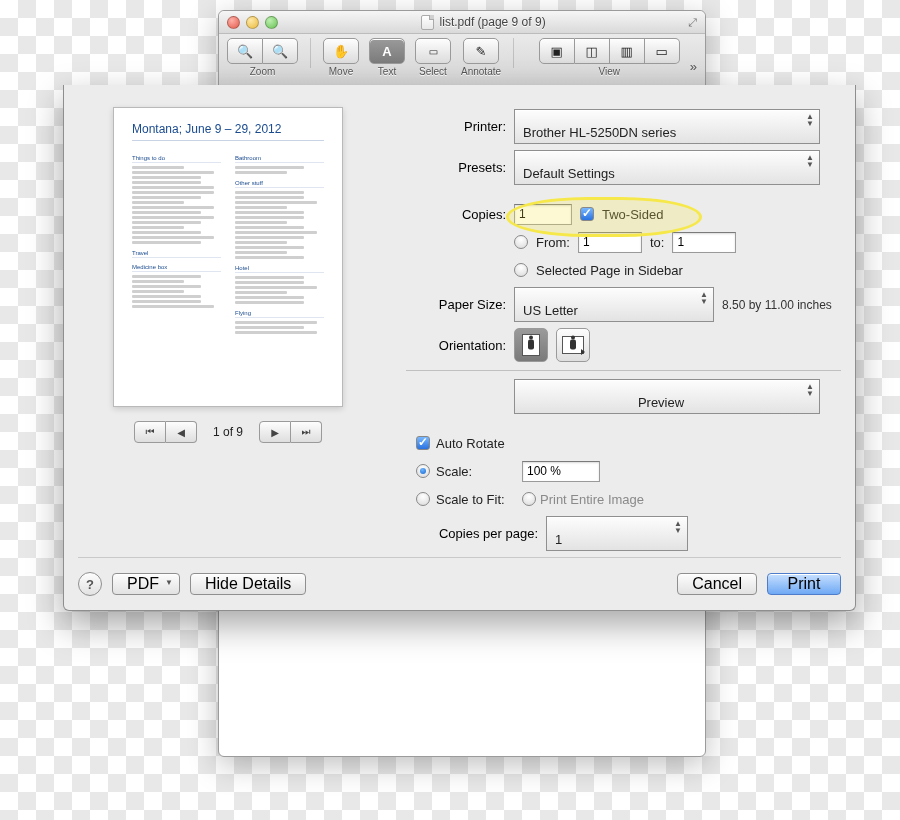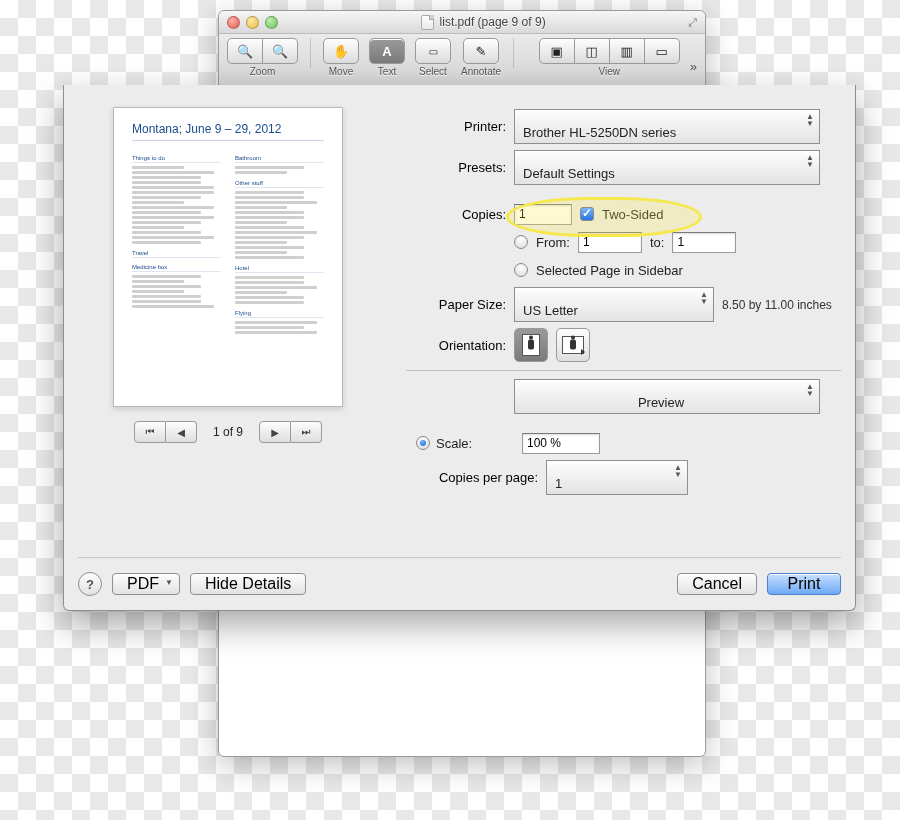--- a/index.html
+++ b/index.html
@@ -357,28 +357,40 @@
         <div class="form-body">
           <div class="popup" style="width:276px;text-align:center;justify-content:center">
             <span>Preview</span>
             <span class="arrows">▲<br>▼</span>
           </div>
         </div>
       </div>
 
       <div style="height:6px"></div>
 
+      <div class="form-row">
+        <div style="width:10px"></div>
+        <input type="checkbox" class="aqua-check" checked="" style="">
+        <span style="margin-left:6px">Auto Rotate</span>
+      </div>
 
       <div class="form-row">
         <div style="width:10px"></div>
         <input type="radio" name="sc" class="aqua-radio" checked="" style="">
         <span style="margin-left:6px;width:86px;display:inline-block">Scale:</span>
         <input type="text" class="aqua" style="width: 68px;" value="100 %">
       </div>
 
+      <div class="form-row">
+        <div style="width:10px"></div>
+        <input type="radio" name="sc" class="aqua-radio" style="">
+        <span style="margin-left:6px;width:86px;display:inline-block">Scale to Fit:</span>
+        <input type="radio" name="fit" class="aqua-radio" disabled="" style="">
+        <span class="disabled-text" style="margin-left:4px">Print Entire Image</span>
+      </div>
 
       <div class="form-row" style="margin-top:4px">
         <div class="form-label" style="width:132px">Copies per page:</div>
         <div class="form-body">
           <div class="popup" style="width:112px">
             <span>1</span>
             <span class="arrows">▲<br>▼</span>
           </div>
         </div>
       </div>

